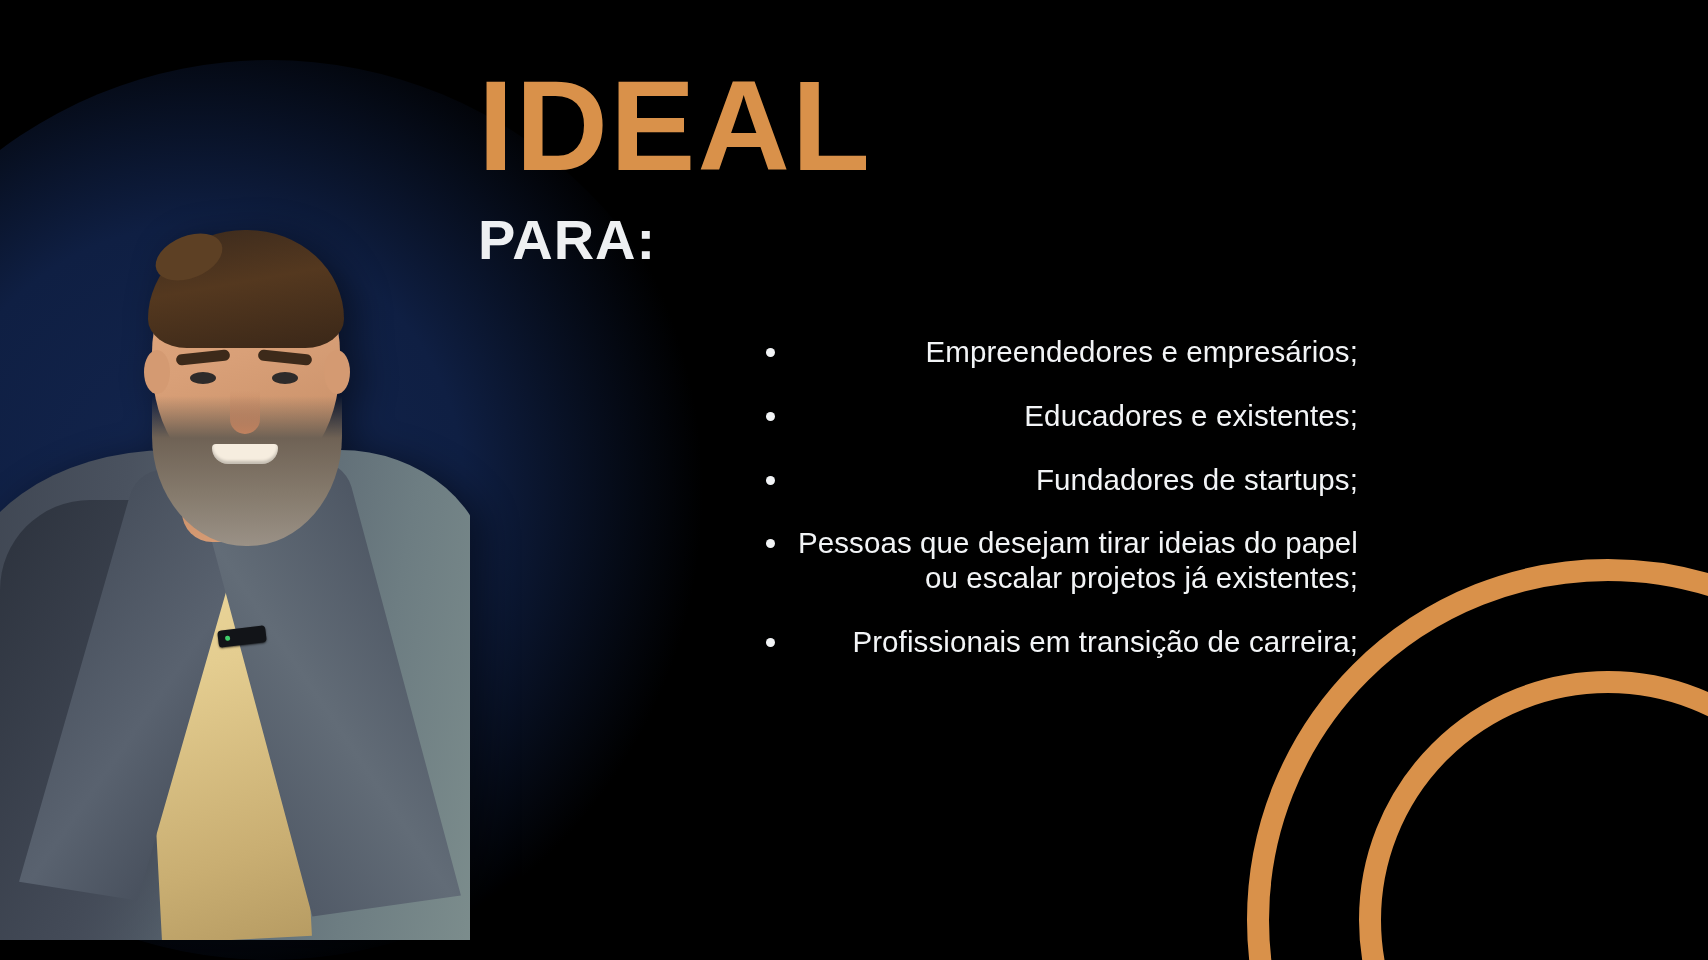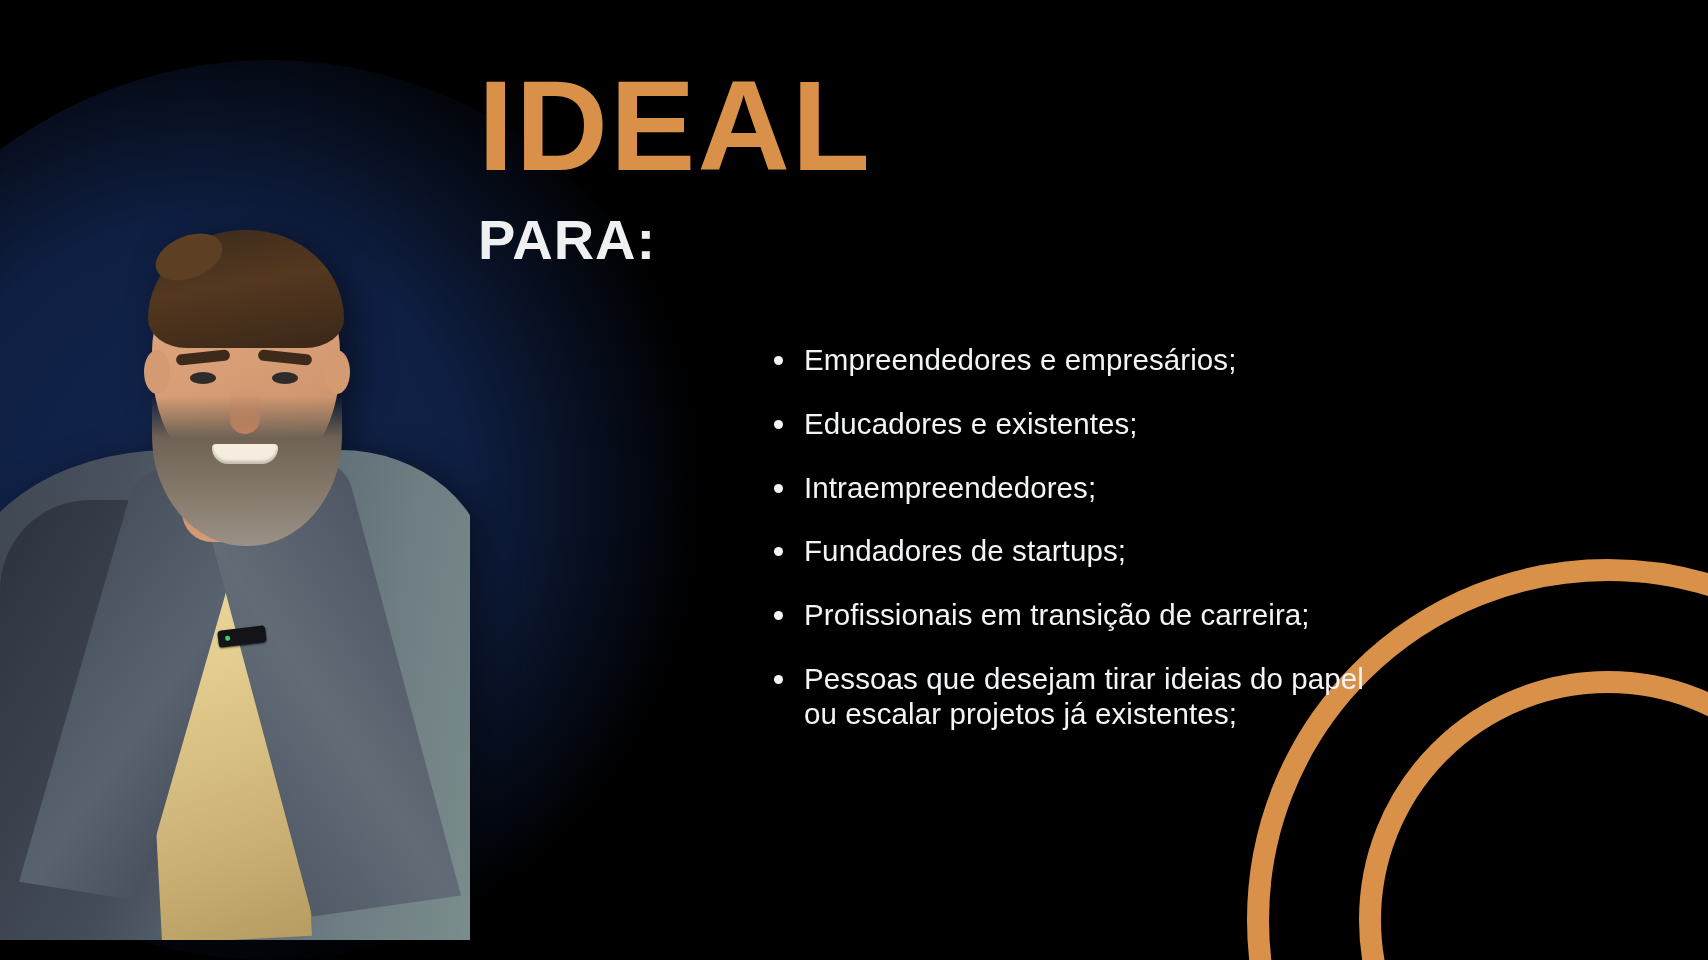--- a/index.html
+++ b/index.html
@@ -242,22 +242,23 @@
     color: #eef0f2;
     margin: 22px 0 0 0;
   }
 
   .bullets {
     position: absolute;
     left: 758px;
     top: 335px;
     width: 600px;
     list-style: none;
-    margin: 8px;
+    margin: 0;
     padding: 0;
+    text-align: right;
   }
   .bullets li {
     position: relative;
     padding-left: 38px;
     margin-bottom: 29px;
     color: #f2f4f6;
     font-size: 29.5px;
     line-height: 1.18;
     font-weight: 400;
     letter-spacing: 0.1px;
@@ -312,19 +313,18 @@
   </div>
 
   <div class="title-block">
     <h1 class="title-ideal">IDEAL</h1>
     <h2 class="title-para">PARA:</h2>
   </div>
 
   <ul class="bullets">
     <li>Empreendedores e empresários;</li>
     <li>Educadores e existentes;</li>
-    <li>Intraempreendedores;</li>
     <li>Fundadores de startups;</li>
+    <li>Pessoas que desejam tirar ideias do papel ou escalar projetos já existentes;</li>
     <li>Profissionais em transição de carreira;</li>
-    <li>Pessoas que desejam tirar ideias do papel ou escalar projetos já existentes;</li>
   </ul>
 
 </div>
 
 </body></html>

